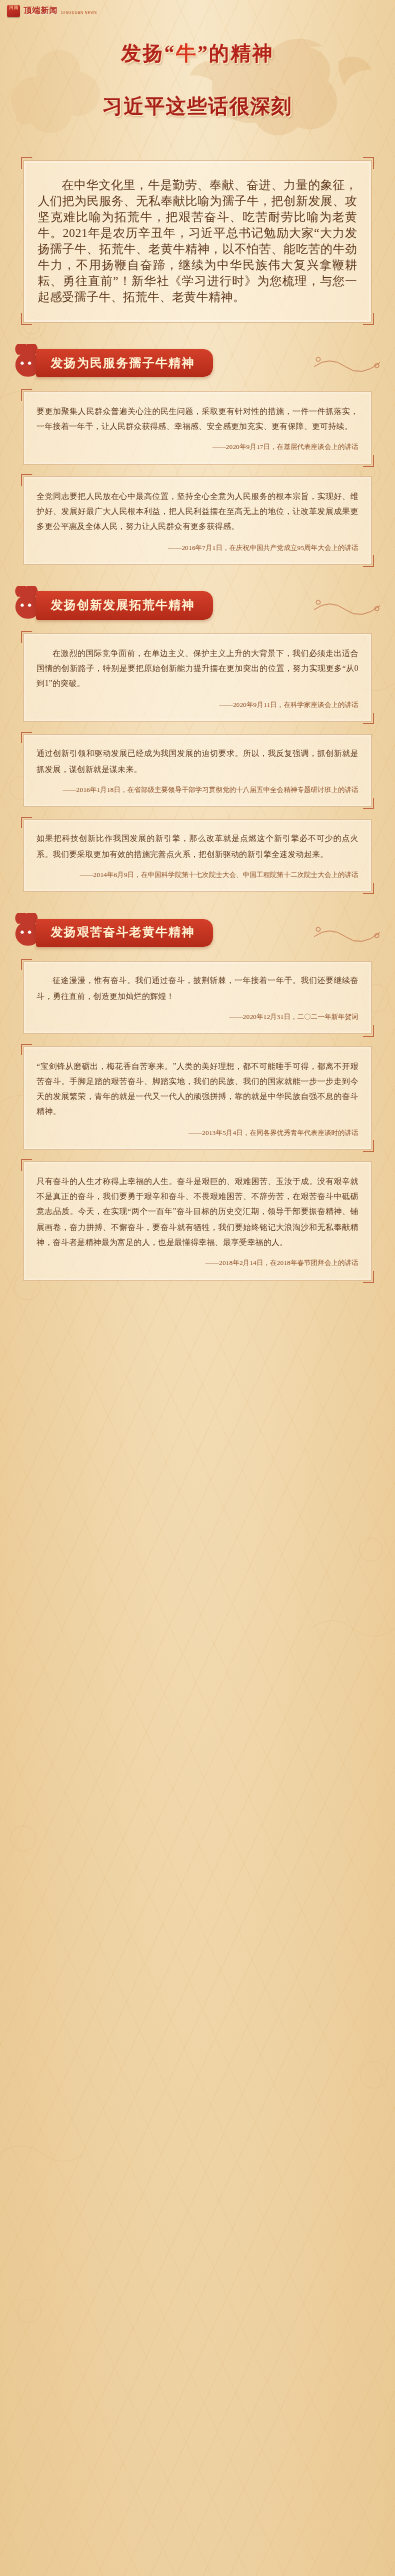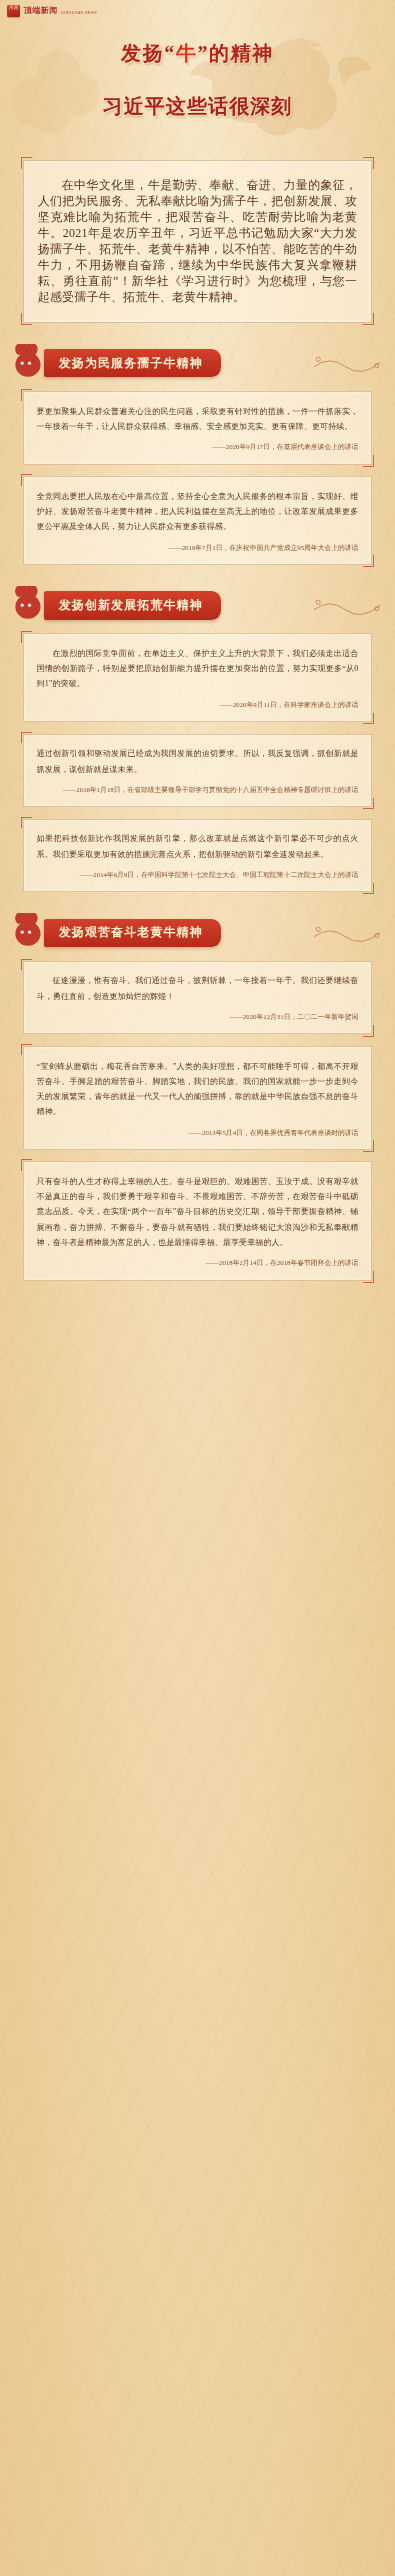--- a/index.html
+++ b/index.html
@@ -146,21 +146,21 @@
 
   
   .section { position: relative; }
   .sec-head {
     position: relative;
     margin: 18px 0 0 0;
     height: 39px;
   }
   .sec-ribbon {
     position: absolute;
-    left: 44px; top: 8.4px;
+    left: 36px; top: 8.4px;
     min-width: 173px;
     padding: 5.8px 18px 5.8px 14.7px;
     background: linear-gradient(180deg,#d4402a 0%, #b32a18 100%);
     color: #fff3d2;
     font-family: "Liberation Serif", serif;
     font-size: 12px;
     font-weight: bold;
     letter-spacing: 1.1px;
     border-radius: 2.1px 9.5px 9.5px 2.1px;
     box-shadow: 0 1.6px 3.2px rgba(120,40,10,.3);
@@ -299,21 +299,21 @@
     <div class="card">
       <span class="corner corner-tl"></span>
       <span class="corner corner-br"></span>
       <p class="body">要更加聚集人民群众普遍关心注的民生问题，采取更有针对性的措施，一件一件抓落实，一年接着一年干，让人民群众获得感、幸福感、安全感更加充实、更有保障、更可持续。</p>
       <div class="source">——2020年9月17日，在基层代表座谈会上的讲话</div>
     </div>
 
     <div class="card">
       <span class="corner corner-tl"></span>
       <span class="corner corner-br"></span>
-      <p class="body">全党同志要把人民放在心中最高位置，坚持全心全意为人民服务的根本宗旨，实现好、维护好、发扬艰苦奋斗老黄牛精神，把人民利益摆在至高无上的地位，让改革发展成果更多更公平惠及全体人民，努力让人民群众有更多获得感。</p>
+      <p class="body">全党同志要把人民放在心中最高位置，坚持全心全意为人民服务的根本宗旨，实现好、维护好、发展好最广大人民根本利益，把人民利益摆在至高无上的地位，让改革发展成果更多更公平惠及全体人民，努力让人民群众有更多获得感。</p>
       <div class="source">——2016年7月1日，在庆祝中国共产党成立95周年大会上的讲话</div>
     </div>
   </div>
 
   <div class="section">
     <div class="sec-head">
       <svg class="sec-ox" viewBox="0 0 78 62">
         <g fill="#c0392b">
           <path d="M18 20c-6-7-6-16 1-21 5-4 12-3 16 2 4-4 11-5 16-2 7 5 7 14 1 21 6 4 10 11 10 19 0 13-11 23-24 23S14 52 14 39c0-8 4-15 10-19z"></path>
         </g>

